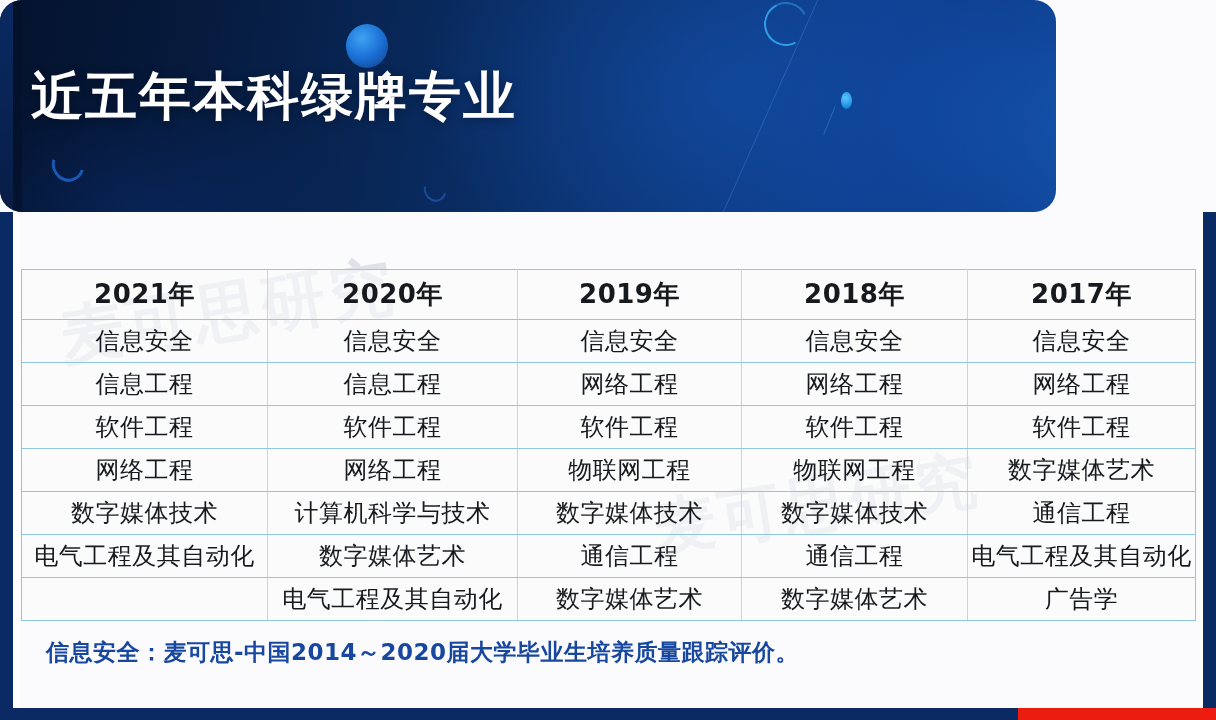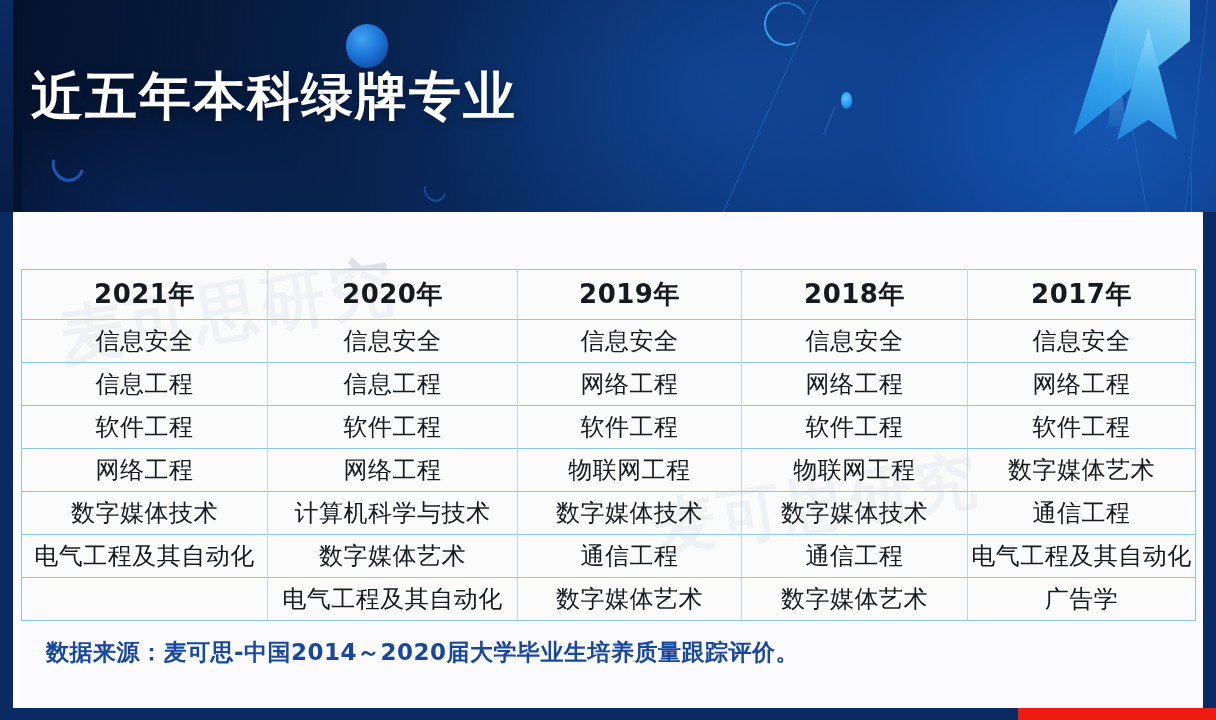--- a/index.html
+++ b/index.html
@@ -20,30 +20,31 @@
     height: 720px;
     overflow: hidden;
     background: #fbfbfd;
   }
 
   
   .banner {
     position: absolute;
     left: 0;
     top: 0;
-    width: 1216px;
+    width: 1056px;
     height: 212px;
     background: linear-gradient(100deg,
         #04122e 0%,
         #061a3c 18%,
         #092a5e 42%,
         #0c3576 62%,
         #0e3f90 82%,
         #0d3c8a 100%);
     overflow: hidden;
+    border-radius: 22px;
   }
   
   .banner-left-strip {
     position: absolute;
     left: 0;
     top: 0;
     width: 13px;
     height: 212px;
     background: linear-gradient(180deg, #0a2a63 0%, #071d45 100%);
   }
@@ -437,18 +438,18 @@
           <td class="empty-cell"></td>
           <td>电气工程及其自动化</td>
           <td>数字媒体艺术</td>
           <td>数字媒体艺术</td>
           <td>广告学</td>
         </tr>
       </tbody>
     </table>
   </div>
 
-  <div class="source-note">数据来源：麦可思-中国2014～2020届大学毕业生培养质量跟踪评价。</div>
+  <div class="source-note">信息安全：麦可思-中国2014～2020届大学毕业生培养质量跟踪评价。</div>
 
   <div class="bottom-bar-navy"></div>
   <div class="bottom-bar-red"></div>
 
 </div>
 
 </body></html>

